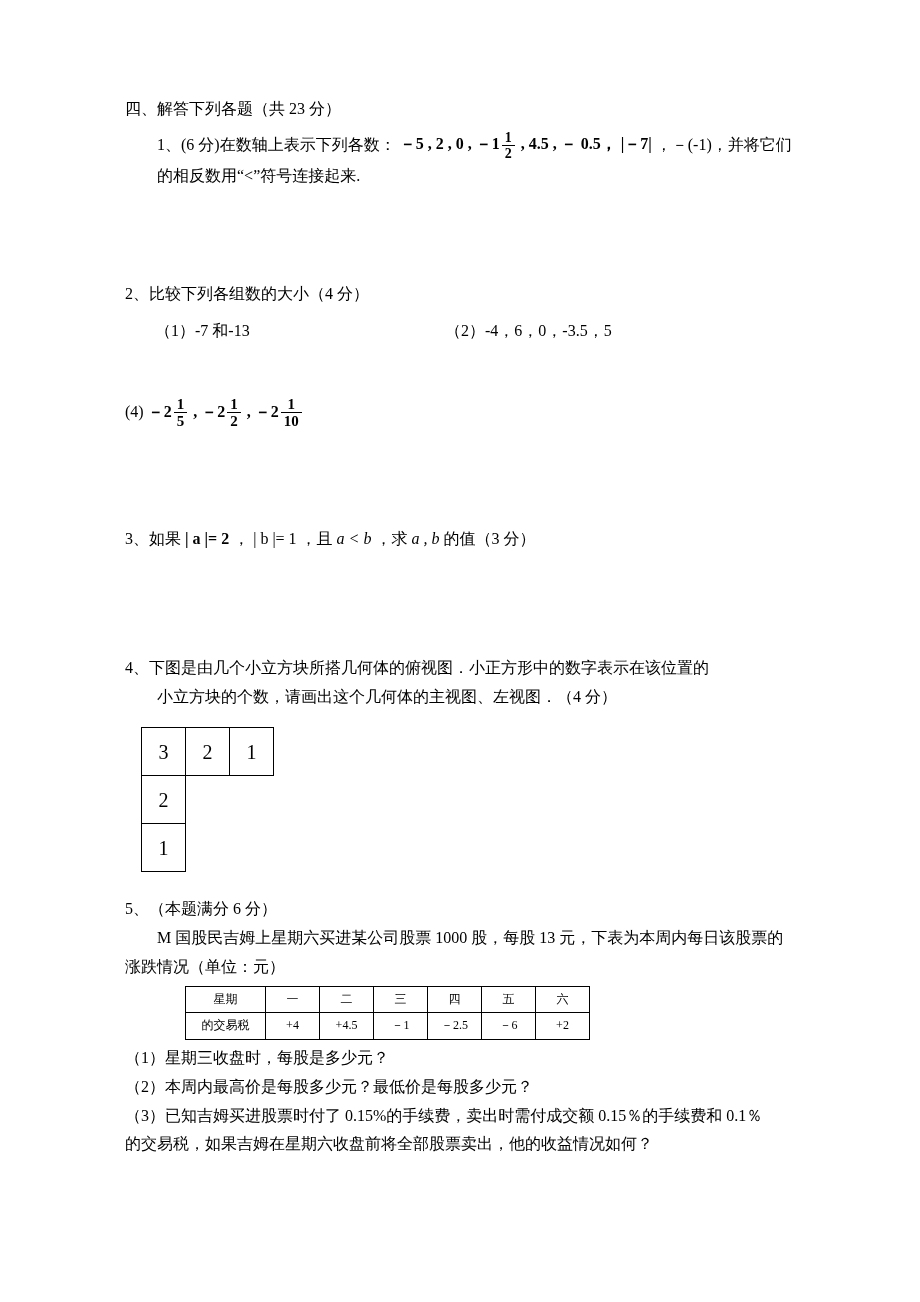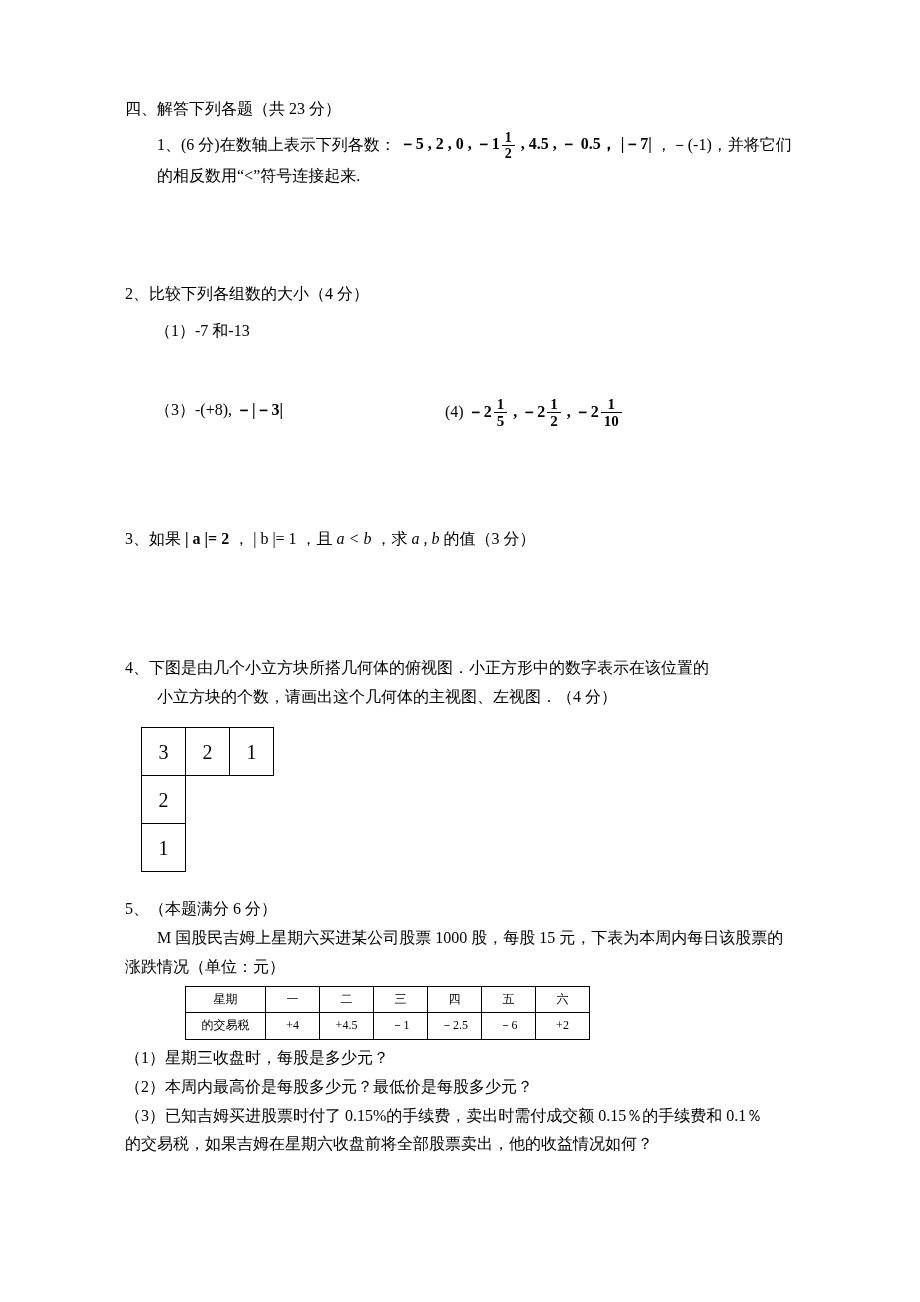--- a/index.html
+++ b/index.html
@@ -86,25 +86,23 @@
     </span>
     <span>，－(-1)，并将它们</span>
   </div>
   <div>的相反数用“&lt;”符号连接起来.</div>
 </div>
 
 <div class="q2">
   <div>2、比较下列各组数的大小（4 分）</div>
   <div class="sub-row" style="margin-bottom:50px;margin-top:8px;">
     <div class="col-left">（1）-7 和-13</div>
+    <div class="col-right">（2）-4，6，0，-3.5，5</div>
   </div>
   <div class="sub-row" style="margin-bottom:0;">
-    <div class="col-left">
-      <span>（3）-(+8), </span><span class="math"><span>－</span>|<span>－3</span>|</span>
-    </div>
     <div class="col-right">
       <span>(4)  </span>
       <span class="math nowrap">
         <span>－2</span><span class="frac"><span class="num">1</span><span class="den">5</span></span><span> , －2</span><span class="frac"><span class="num">1</span><span class="den">2</span></span><span> , －2</span><span class="frac"><span class="num">1</span><span class="den">10</span></span>
       </span>
     </div>
   </div>
 </div>
 
 <div class="q3" style="margin-top:95px;">
@@ -139,21 +137,21 @@
       <td>1</td>
       <td class="empty"></td>
       <td class="empty"></td>
     </tr>
   </tbody>
     </table>
 </div>
 
 <div class="q5">
   <div>5、（本题满分 6 分）</div>
-  <div style="text-indent:32px;">M 国股民吉姆上星期六买进某公司股票 1000 股，每股 15 元，下表为本周内每日该股票的</div>
+  <div style="text-indent:32px;">M 国股民吉姆上星期六买进某公司股票 1000 股，每股 13 元，下表为本周内每日该股票的</div>
   <div>涨跌情况（单位：元）</div>
 
   <table class="stock-table">
     <tbody>
         <tr>
       <td class="label">星期</td>
       <td>一</td>
       <td>二</td>
       <td>三</td>
       <td>四</td>

